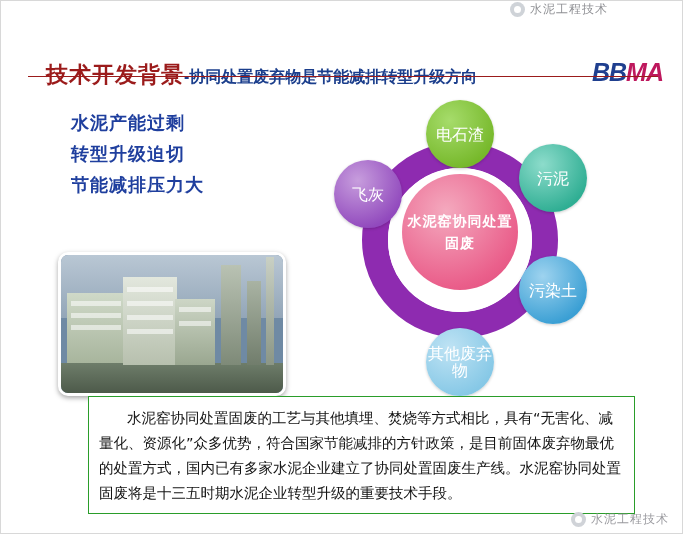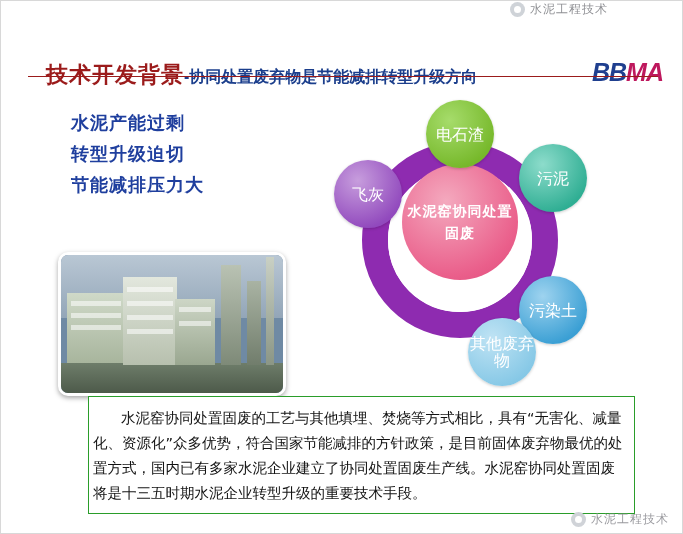--- a/index.html
+++ b/index.html
@@ -131,53 +131,53 @@
     border: 26px solid #8e2bb0;
     box-sizing: border-box;
   }
   .ring-inner-hole {
     position: absolute; left: 88px; top: 72px; width: 144px; height: 144px;
     border-radius: 50%;
     background: #ffffff;
     box-sizing: border-box;
   }
   .center-circle {
-    position: absolute; left: 102px; top: 68px;
+    position: absolute; left: 102px; top: 78px;
     width: 116px; height: 116px; border-radius: 50%;
     background: radial-gradient(circle at 38% 32%, #f4a9be, #ea5f8b 70%, #dd4a79);
     color: #ffffff;
     display: flex; align-items: center; justify-content: center;
     text-align: center;
     font-size: 14px; font-weight: bold;
     line-height: 22px;
     letter-spacing: 1px;
   }
   .node {
     position: absolute;
     width: 68px; height: 68px; border-radius: 50%;
     display: flex; align-items: center; justify-content: center;
     text-align: center;
     color: #ffffff; font-size: 16px; font-weight: normal;
     line-height: 17px;
     box-shadow: 0 1px 3px rgba(0,0,0,.2);
   }
   .n-top    { left: 126px; top: 4px;   background: radial-gradient(circle at 35% 30%, #a6dc6b, #76b82a 75%); }
   .n-r1     { left: 219px; top: 48px;  background: radial-gradient(circle at 35% 30%, #8ddccb, #2fae93 75%); }
-  .n-r2     { left: 219px; top: 180px; background: radial-gradient(circle at 35% 30%, #9ed3ef, #3a9fd4 75%); text-align: right; }
-  .n-bottom { left: 126px; top: 222px; background: radial-gradient(circle at 35% 30%, #bfe3f4, #86c8e6 75%); margin-left: 42px; }
+  .n-r2     { left: 219px; top: 160px; background: radial-gradient(circle at 35% 30%, #9ed3ef, #3a9fd4 75%); text-align: right; }
+  .n-bottom { left: 126px; top: 232px; background: radial-gradient(circle at 35% 30%, #bfe3f4, #86c8e6 75%); }
   .n-l2     { left: 34px;  top: 166px; background: radial-gradient(circle at 35% 30%, #9fdcdc, #3fb5bb 75%); }
   .n-l1     { left: 34px;  top: 64px;  background: radial-gradient(circle at 35% 30%, #c79ddd, #9149bd 75%); }
 
   
   .para-box {
     position: absolute; left: 88px; top: 396px; width: 547px; height: 118px;
     border: 1.5px solid #2a9d2a;
     background: #ffffff;
     box-sizing: border-box;
-    padding: 9px 10px 0 4px;
+    padding: 9px 10px 0 10px;
   }
   .para-text {
     font-size: 14.5px;
     line-height: 25px;
     color: #121212;
     text-indent: 28px;
     letter-spacing: 0px;
     font-family: "DejaVu Sans", sans-serif;
   }
 

